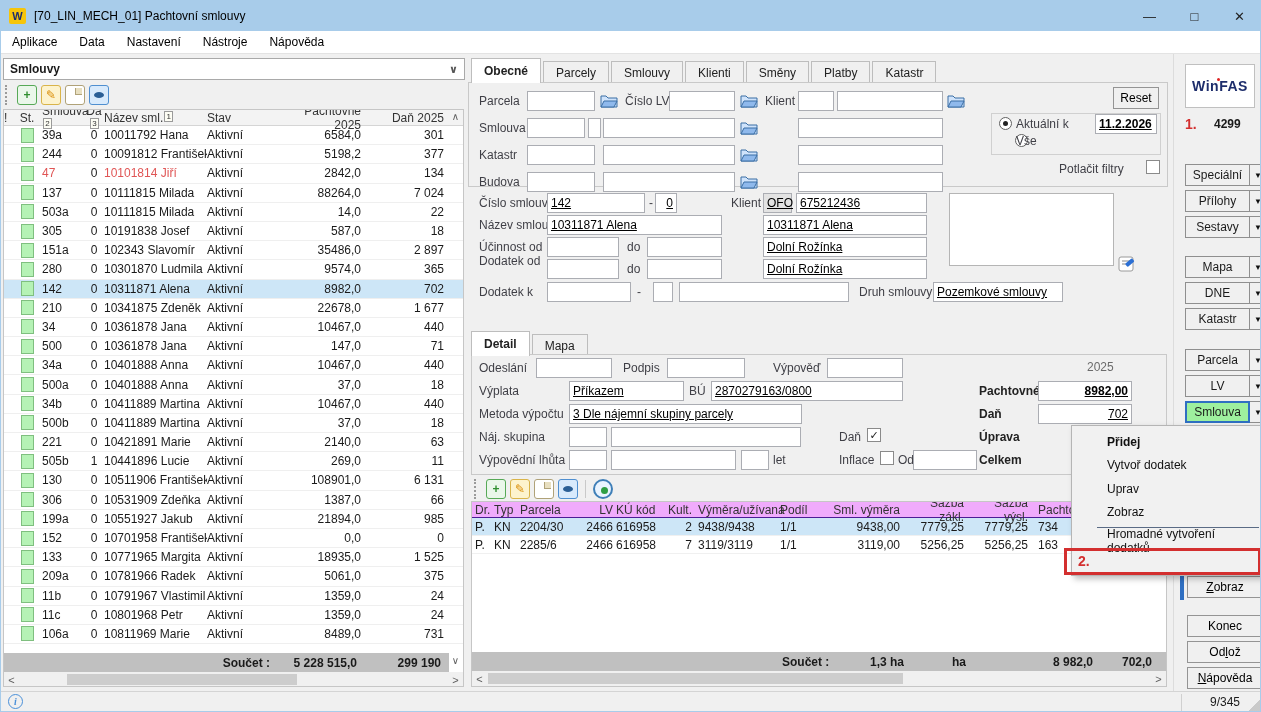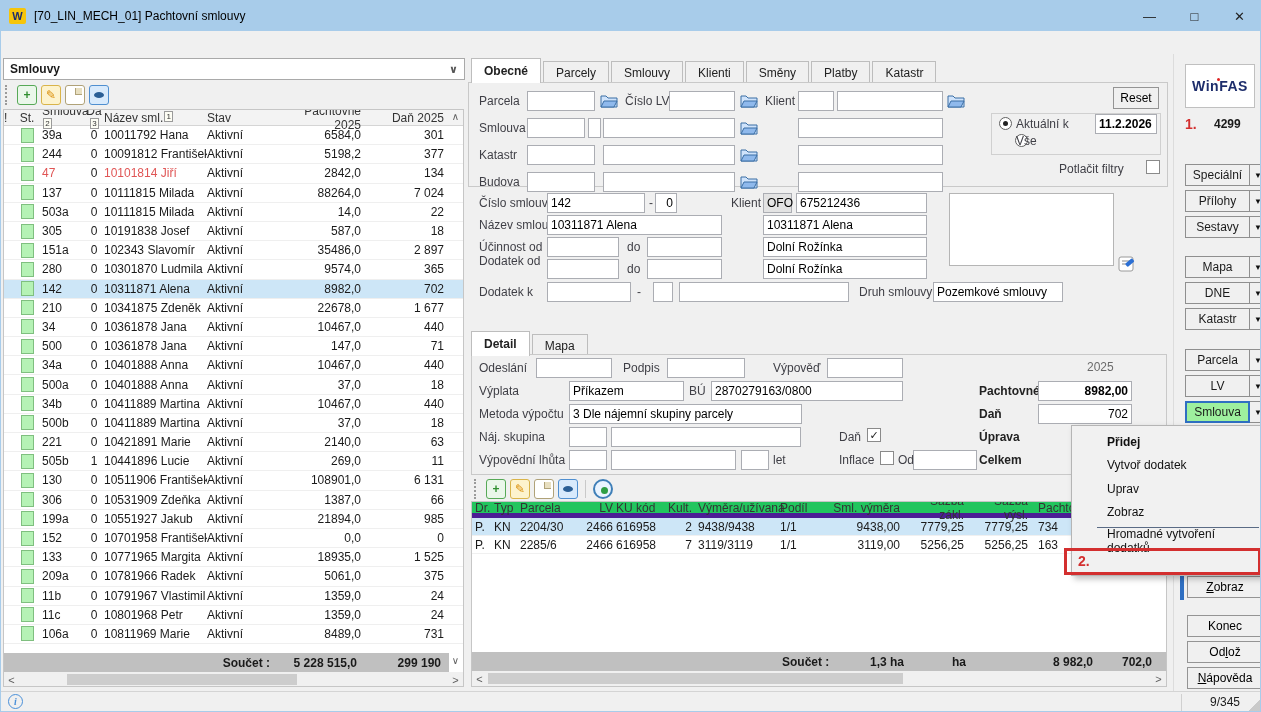--- a/index.html
+++ b/index.html
@@ -8,21 +8,21 @@
   .abs{position:absolute;}
   
   .titlebar{position:absolute;left:0;top:0;width:1261px;height:30px;background:#a8ccea;display:flex;align-items:center;}
   .appicon{width:17px;height:16px;margin-left:8px;background:#f6c50a;color:#1d2d6b;font-weight:bold;font-size:11px;display:flex;align-items:center;justify-content:center;border-radius:2px;}
   .title-text{margin-left:8px;font-size:12px;color:#000;}
   .wctl{position:absolute;top:0;height:30px;width:45px;display:flex;align-items:center;justify-content:center;font-size:13px;color:#222;}
   
   .menubar{position:absolute;left:0;top:30px;width:1261px;height:23px;background:#fff;border-bottom:1px solid #e3e3e3;display:flex;align-items:center;gap:0;}
   .menuitem{padding:3px 11px;color:#000;}
   
-  .input{background:#fff;border:1px solid #abadb3;height:20px;padding:0 3px;font-size:12px;font-family:inherit;color:#000;}
+  .input{background:#fff;border:1px solid #abadb3;height:20px;padding:0 3px;font-size:12px;font-family:inherit;color:#000;text-decoration:underline;}
   .input.num{text-align:right;}
   .lbl{color:#3f3f46;white-space:nowrap;}
   .blbl{color:#222;font-weight:bold;white-space:nowrap;}
   .btn{background:#f0f0f0;border:1px solid #949494;display:flex;align-items:center;justify-content:center;font-size:12px;color:#000;}
   .chk{width:14px;height:14px;background:#fff;border:1px solid #8a8a8a;display:flex;align-items:center;justify-content:center;font-size:11px;color:#1a1a1a;}
   .radio{width:13px;height:13px;border-radius:50%;border:1px solid #616161;background:#fff;display:inline-block;position:relative;}
   .radio.sel::after{content:"";position:absolute;left:3px;top:3px;width:5px;height:5px;border-radius:50%;background:#222;}
   .u{text-decoration:underline;}
   
   .viewsel{position:absolute;left:2px;top:57px;width:462px;height:22px;background:#fff;border:1px solid #a9a9a9;display:flex;align-items:center;padding:0 6px;font-weight:bold;}
@@ -62,21 +62,21 @@
   
   .tabstrip{position:absolute;display:flex;align-items:flex-end;}
   .tab{border:1px solid #bdbdbd;border-bottom:none;background:#f0f0f0;padding:4px 12px 4px;margin-right:2px;color:#222;height:22px;display:flex;align-items:center;}
   .tab.active{background:#fff;font-weight:bold;height:25px;position:relative;z-index:2;}
   .tabpage{position:absolute;border:1px solid #c9c9c9;background:#f0f0f0;}
   
   .fold{display:inline-block;width:18px;height:15px;}
   
   .rgrid{position:absolute;left:470px;top:500px;width:696px;height:186px;background:#fff;border:1px solid #c6c6c6;overflow:hidden;}
   .rhead,.rrow{display:flex;align-items:center;}
-  .rhead{height:16px;background:#22c55e;border-bottom:5px solid #4c1d95;color:#333;}
+  .rhead{height:16px;background:#f0abfc;border-bottom:1px solid #4c1d95;color:#333;}
   .rrow{height:18px;border-bottom:1px solid #f0f0f0;}
   .rrow.selected{background:#cde6f7;}
   .d-dr{width:22px;padding-left:3px;}.d-typ{width:26px;}.d-par{width:56px;}
   .d-lv{width:40px;text-align:right;padding-right:3px;}.d-ku{width:50px;}
   .d-kult{width:28px;text-align:right;padding-right:2px;}.d-vym{width:86px;padding-left:4px;}
   .d-pod{width:38px;}.d-smlv{width:86px;text-align:right;padding-right:4px;}
   .d-szak{width:64px;text-align:right;padding-right:4px;}.d-svys{width:64px;text-align:right;padding-right:4px;}
   .d-pacht{width:70px;padding-left:6px;overflow:hidden;}
   
   .sidebar{position:absolute;left:1172px;top:53px;width:89px;height:637px;background:#f0f0f0;border-left:1px solid #dcdcdc;}
@@ -108,20 +108,27 @@
   
   <div class="titlebar">
     <div class="appicon">W</div>
     <div class="title-text">[70_LIN_MECH_01] Pachtovní smlouvy</div>
   </div>
   <div class="wctl" style="left:1126px;">—</div>
   <div class="wctl" style="left:1171px;">□</div>
   <div class="wctl" style="left:1216px;">✕</div>
 
   
+  <div class="menubar">
+    <span class="menuitem">Aplikace</span>
+    <span class="menuitem">Data</span>
+    <span class="menuitem">Nastavení</span>
+    <span class="menuitem">Nástroje</span>
+    <span class="menuitem">Nápověda</span>
+  </div>
 
   
   <div class="viewsel">
     <span>Smlouvy</span>
     <span class="chev">∨</span>
   </div>
   <div class="toolbar" style="left:4px;top:84px;">
     <div class="grip"></div>
     <div class="tbico ic-add">+</div>
     <div class="tbico ic-edit">✎</div>

